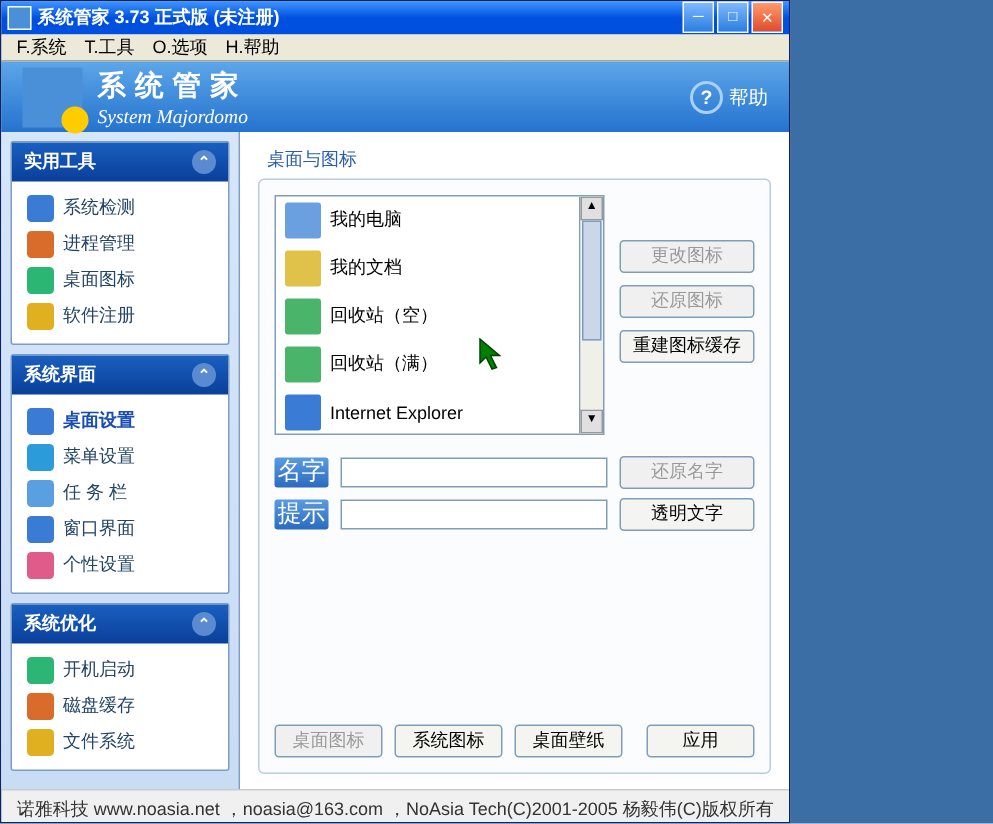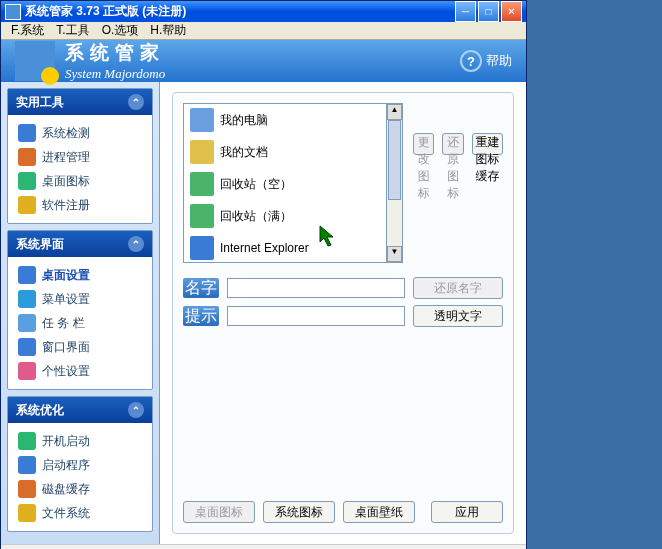--- a/index.html
+++ b/index.html
@@ -43,21 +43,21 @@
 .top-row { display:flex; gap:10px; }
 .listbox { flex:1; height:160px; border:1px solid #7f9db9; background:#fff; position:relative; overflow:hidden; }
 .list-inner { position:absolute; inset:0 16px 0 0; overflow:hidden; }
 .list-item { display:flex; align-items:center; height:32px; padding-left:6px; font-size:12px; cursor:pointer; }
 .list-item .li-icon { width:24px; height:24px; margin-right:6px; border-radius:2px; }
 .scrollbar { position:absolute; right:0; top:0; width:16px; height:100%; background:#ece9d8; border-left:1px solid #7f9db9; display:flex; flex-direction:column; }
 .sb-btn { height:16px; background:#e0e0e0; border:1px solid #999; font-size:8px; text-align:center; cursor:pointer; }
 .sb-track { flex:1; background:#f0f0e8; position:relative; }
 .sb-thumb { position:absolute; left:1px; right:1px; top:0; height:80px; background:#cbd6e8; border:1px solid #7a9cc7; }
 
-.rbtns { width:90px; display:flex; flex-direction:row; gap:8px; padding-top:30px; }
+.rbtns { width:90px; display:flex; flex-direction:column; gap:8px; padding-top:30px; }
 .btn { height:22px; font-size:12px; border:1px solid #7f9db9; background:#f4f4f0; border-radius:3px; cursor:pointer; }
 .btn[disabled] { color:#999; background:#f0f0f0; cursor:default; }
 
 .fields { margin-top:14px; }
 .field-row { display:flex; align-items:center; gap:8px; margin-bottom:6px; }
 .field-label { width:36px; height:20px; background:linear-gradient(to bottom,#5a9be0,#2b6bc0); color:#fff; font-size:16px; display:flex; align-items:center; justify-content:center; border-radius:2px; }
 .field-input { flex:1; height:20px; border:1px solid #7f9db9; font-size:12px; padding:0 4px; }
 .field-btn-col { width:90px; }
 
 .checks { margin-top:8px; }
@@ -162,36 +162,33 @@
           <div class="group-hd">
             <span>系统优化</span>
             <span class="chev">⌃</span>
           </div>
           <div class="group-body">
             <div class="nav-item">
               <div class="nav-icon" style="background:#2bb673"></div>
               <span>开机启动</span>
             </div>
             <div class="nav-item">
-              <div class="nav-icon" style="background:#3a7bd5"></div>
-              <span>启动程序</span>
-            </div>
-            <div class="nav-item">
               <div class="nav-icon" style="background:#d96c2b"></div>
               <span>磁盘缓存</span>
             </div>
             <div class="nav-item">
               <div class="nav-icon" style="background:#e0b020"></div>
               <span>文件系统</span>
             </div>
           </div>
         </div>
       </div>
 
     <div class="main">
+      <div class="panel-title">桌面与图标</div>
       <div class="panel">
         <div class="top-row">
           <div class="listbox">
             <div class="list-inner" id="iconlist">
                 <div class="list-item">
                   <div class="li-icon" style="background:#6aa0e0"></div>
                   <span>我的电脑</span>
                 </div>
                 <div class="list-item">
                   <div class="li-icon" style="background:#e0c24a"></div>

